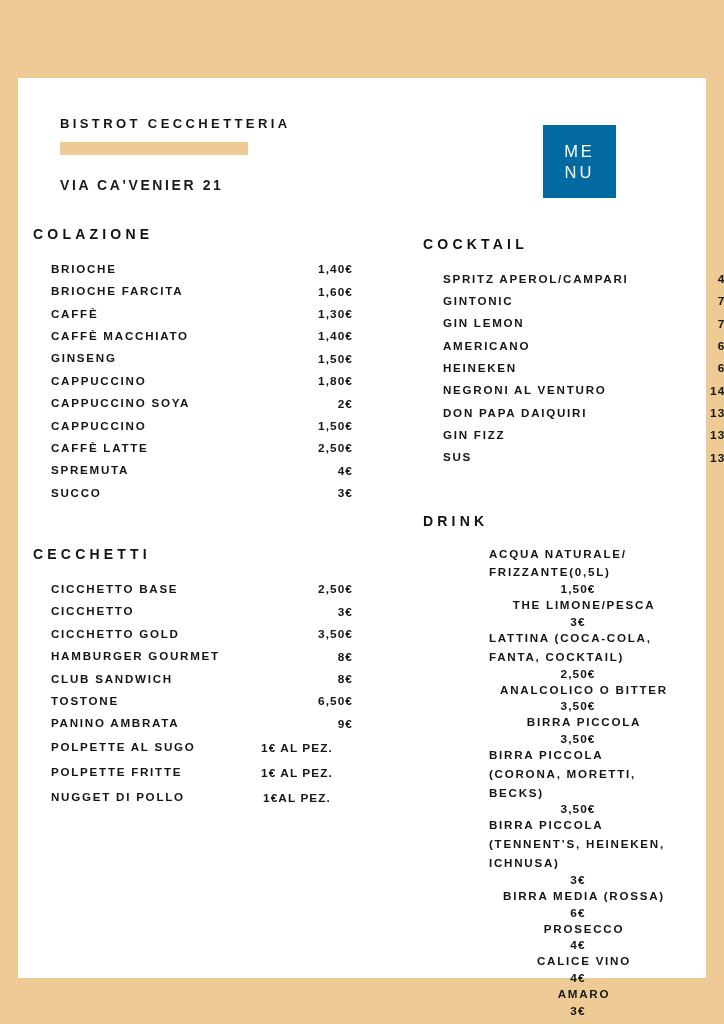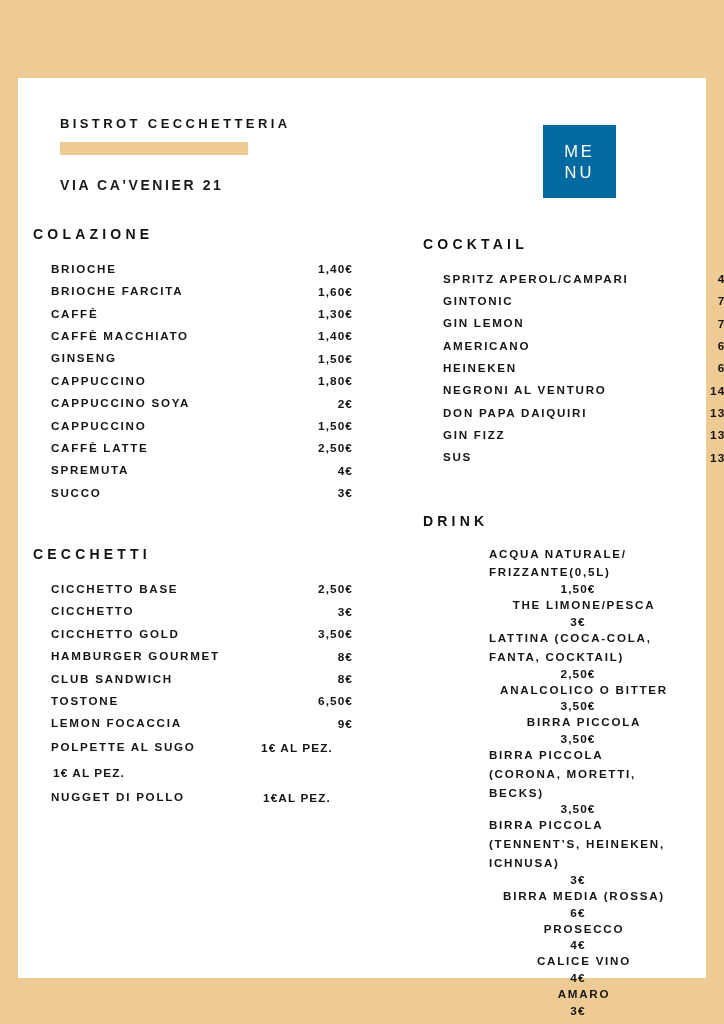--- a/index.html
+++ b/index.html
@@ -217,28 +217,29 @@
             </div>
           <div class="row">
               <div class="name">CLUB SANDWICH</div>
               <div class="price">8€</div>
             </div>
           <div class="row">
               <div class="name">TOSTONE</div>
               <div class="price">6,50€</div>
             </div>
           <div class="row">
-              <div class="name">LEMON FOCACCIA</div>
+              <div class="name">PANINO AMBRATA</div>
               <div class="price">9€</div>
             </div>
           <div class="row pez">
               <div class="name">POLPETTE AL SUGO</div>
               <div class="price">1€ AL PEZ.</div>
             </div>
           <div class="row pez">
+              <div class="name">POLPETTE FRITTE</div>
               <div class="price">1€ AL PEZ.</div>
             </div>
           <div class="row pez">
               <div class="name">NUGGET DI POLLO</div>
               <div class="price">1€AL PEZ.</div>
             </div>
         </div>
       </div>
 
     </div>

